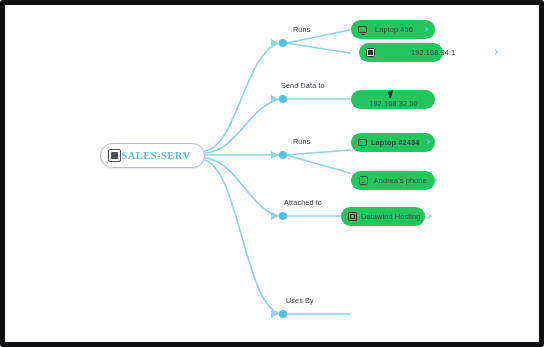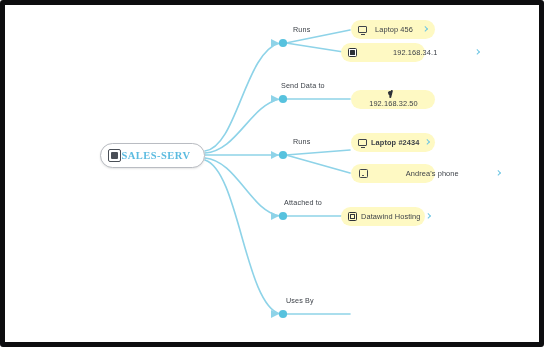--- a/index.html
+++ b/index.html
@@ -84,21 +84,21 @@
   }
 
   
   .pill {
     position: absolute;
     z-index: 6;
     display: flex;
     align-items: center;
     box-sizing: border-box;
     height: 19px;
-    background: #fef9c3;
+    background: #22c55e;
     border-radius: 10px;
     padding: 0 6px 0 7px;
   }
   .pill .ico {
     flex: 0 0 9px;
     width: 9px; height: 9px;
     margin-right: 4px;
     position: relative;
     box-sizing: border-box;
   }
@@ -263,39 +263,39 @@
     <div class="rel-label" style="left:288px; top:132px;">Runs</div>
     <div class="rel-label" style="left:279px; top:193px;">Attached to</div>
     <div class="rel-label" style="left:281px; top:291px;">Uses By</div>
 
     <div class="pill" style="left:346px; top:15px; width:84px;">
       <span class="ico monitor-icon"></span>
       <span class="ptext">Laptop 456</span>
       <span class="chev"></span>
     </div>
 
-    <div class="pill" style="left:336px; top:38px; width:84px;gap:32px;">
+    <div class="pill" style="left:354px; top:38px; width:84px;gap:32px;">
       <span class="ico server-icon"></span>
       <span class="ptext">192.168.34.1</span>
       <span class="chev"></span>
     </div>
 
     <div class="pill" style="left:346px; top:85px; width:84px;flex-direction:column;">
       <span class="ico pin-icon"></span>
       <span class="ptext">192.168.32.50</span>
       <span class="chev hidden"></span>
     </div>
 
     <div class="pill" style="left:346px; top:128px; width:84px;font-weight:bold;">
       <span class="ico monitor-icon"></span>
       <span class="ptext">Laptop #2434</span>
       <span class="chev"></span>
     </div>
 
-    <div class="pill" style="left:346px; top:159px; width:84px;gap:32px;">
+    <div class="pill" style="left:346px; top:166px; width:84px;">
       <span class="ico phone-icon"></span>
       <span class="ptext">Andrea's phone</span>
       <span class="chev"></span>
     </div>
 
     <div class="pill" style="left:336px; top:202px; width:84px;align-items:center;">
       <span class="ico group-icon"></span>
       <span class="ptext">Datawind Hosting</span>
       <span class="chev"></span>
     </div>

